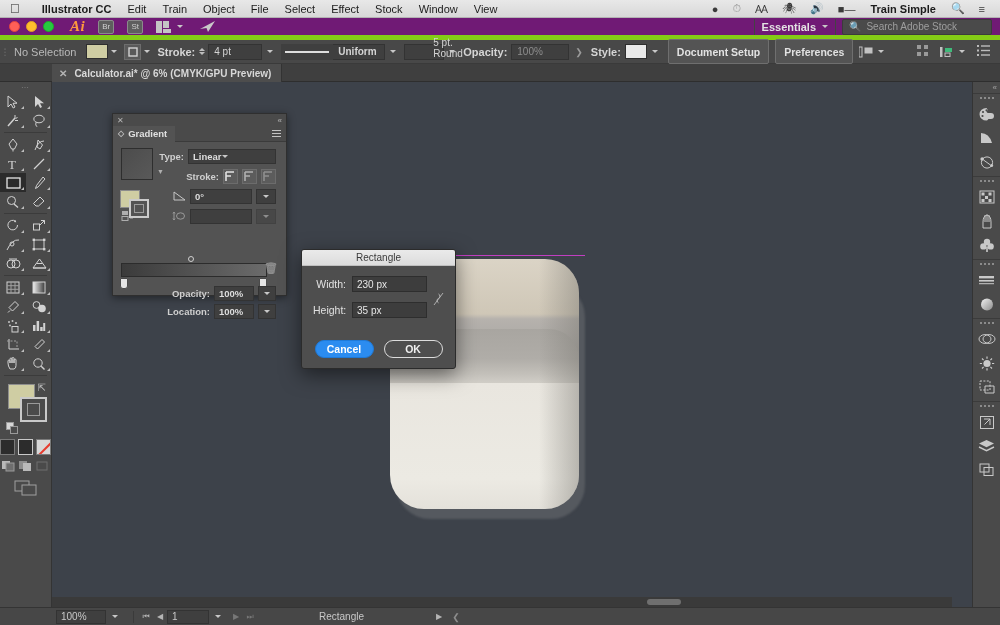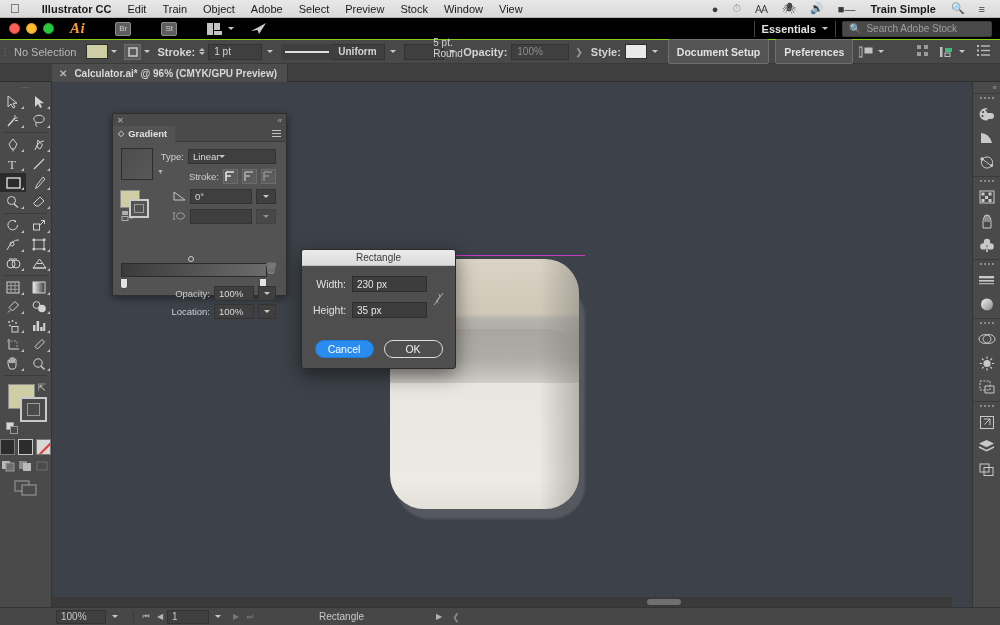--- a/index.html
+++ b/index.html
@@ -24,31 +24,31 @@
   .macbar .mi { padding:0 8px; white-space:nowrap; }
   .macbar .mi.bold { font-weight:bold; }
   .macbar .right { margin-left:auto; display:flex; align-items:center; padding-right:8px; gap:0; }
   .macbar .right .ic { padding:0 7px; font-size:11px; color:#3a3a3a; display:flex; align-items:center; }
   .macbar .right .ic.dim { color:#9a9a9a; }
   .macbar .right .txt { padding:0 8px; font-weight:bold; }
 
   
   .appbar {
     position:absolute; left:0; top:18px; width:1000px; height:22px;
-    background:#000000; display:flex; align-items:center;
-    border-bottom:1px solid #84cc16;
+    background:#701a75; display:flex; 
+    border-bottom:5px solid #84cc16;
   }
   .traffic { display:flex; align-items:center; gap:6px; padding-left:9px; }
   .dot { width:11px; height:11px; border-radius:50%; }
   .dot.r{background:#ff5f57;border:1px solid #e0443e;}
   .dot.y{background:#ffbd2e;border:1px solid #dea123;}
   .dot.g{background:#28c840;border:1px solid #1aab29;}
   .ai-logo { color:#ff9a3c; font-size:15px; font-style:italic; font-weight:bold;
              margin-left:16px; letter-spacing:.5px; font-family:"Liberation Serif",serif; }
-  .appbar-btn { margin-left:30px; display:flex; align-items:center; }
+  .appbar-btn { margin-left:13px; display:flex; align-items:center; }
   .sqbtn { width:16px; height:14px; border:1px solid #8b8b8b; border-radius:2px;
            background:#5e5e5e; color:#cfcfcf; font-size:8px; display:flex;
            align-items:center; justify-content:center; }
   .arrange-ic { width:16px; height:12px; display:flex; gap:1px; }
   .arrange-ic i { background:#c4c4c4; display:block; }
   .arrange-ic i:first-child { width:6px; height:12px; }
   .arrange-ic span { display:flex; flex-direction:column; gap:1px; }
   .arrange-ic span i { width:8px; height:5px; }
   .chev { display:inline-block; border-left:3.5px solid transparent;
           border-right:3.5px solid transparent; border-top:4px solid #c8c8c8; }
@@ -168,21 +168,21 @@
   .gpanel .titlebar { height:12px; display:flex; align-items:center;
                       justify-content:space-between; padding:0 4px; color:#b5b5b5;
                       font-size:8px; background:#4a4a4a; }
   .gpanel .tabrow { height:16px; display:flex; align-items:center;
                     background:#4a4a4a; border-bottom:1px solid #3b3b3b; }
   .gpanel .gtab { background:#535353; height:16px; display:flex; align-items:center;
                   gap:4px; padding:0 8px 0 5px; font-size:9.5px; font-weight:bold; color:#e0e0e0; }
   .gpanel .ghamb { margin-left:auto; margin-right:5px; display:flex; flex-direction:column;
                    gap:2px; }
   .gpanel .ghamb i { width:9px; height:1px; background:#c3c3c3; display:block; }
-  .gbody { position:relative; padding:6px; font-size:9.5px; color:#cfcfcf; }
+  .gbody { position:relative; padding:6px; font-size:9.5px; color:#cfcfcf;font-weight:bold; }
   .gprev { position:absolute; left:8px; top:6px; width:32px; height:32px;
            background:linear-gradient(135deg,#4c4c4c,#595959); border:1px solid #2e2e2e; }
   .gfs { position:absolute; left:7px; top:48px; width:30px; height:28px; }
   .gfs .f { position:absolute; left:0; top:0; width:20px; height:18px;
             background:#cfcda3; border:1px solid #8c8c8c; }
   .gfs .s { position:absolute; left:9px; top:9px; width:20px; height:19px;
             background:#535353; border:2px solid #cbcbcb; }
   .gfs .s::after { content:""; position:absolute; left:3px; top:3px; right:3px; bottom:3px;
                    border:1px solid #9c9c9c; }
   .grow { display:flex; align-items:center; justify-content:flex-end; gap:4px;
@@ -214,21 +214,21 @@
                  color:#3a3a3a; font-size:10px; display:flex; align-items:center;
                  justify-content:center; border-bottom:1px solid #bfbfbf; }
   .dlg .drow { display:flex; align-items:center; margin:10px 0 0 11px; gap:6px; }
   .dlg .dlbl { width:33px; text-align:right; font-size:10.5px; color:#e0e0e0; }
   .dlg .dinp { width:75px; height:16px; background:#3d3d3d; border:1px solid #2e2e2e;
                color:#e6e6e6; font-size:10px; display:flex; align-items:center; padding:0 4px; }
   .dlg .link { position:absolute; right:11px; top:41px; color:#b9b9b9; }
   .dlg .dbtns { position:absolute; left:0; right:0; bottom:10px;
                 display:flex; justify-content:center; gap:10px; }
   .dbtn { width:59px; height:18px; border-radius:9px; font-size:10.5px;
-          display:flex; align-items:center; justify-content:center; }
+          display:flex; align-items:center; justify-content:center;font-weight:bold; }
   .dbtn.cancel { background:#2b8cf0; color:#fff; border:1px solid #1f7ad8; }
   .dbtn.ok { background:#4e4e4e; color:#f0f0f0; border:1px solid #dcdcdc; }
 
   
   .dock { position:absolute; right:0; top:82px; width:28px; height:525px;
           background:#4a4a4a; border-left:1px solid #343434; }
   .dock .dgrip { height:11px; display:flex; align-items:center; justify-content:flex-end;
                  padding-right:3px; color:#a5a5a5; font-size:8px; }
   .dgroup { border-top:1px solid #3b3b3b; padding-bottom:2px; }
   .dhandle { height:8px; display:flex; align-items:center; justify-content:center;
@@ -255,23 +255,23 @@
 <body>
 
 <div class="app">
 
   <div class="macbar">
     <span class="apple"></span>
     <span class="mi bold">Illustrator CC</span>
     <span class="mi">Edit</span>
     <span class="mi">Train</span>
     <span class="mi">Object</span>
-    <span class="mi">Adobe</span>
+    <span class="mi">File</span>
     <span class="mi">Select</span>
-    <span class="mi">Preview</span>
+    <span class="mi">Effect</span>
     <span class="mi">Stock</span>
     <span class="mi">Window</span>
     <span class="mi">View</span>
     <div class="right">
       <span class="ic">●</span>
       <span class="ic dim">⏱</span>
       <span class="ic">Ꜳ</span>
       <span class="ic">🕷</span>
       <span class="ic">🔊</span>
       <span class="ic">■—</span>
@@ -336,21 +336,21 @@
             <rect x="1" y="1" width="8" height="8" fill="none" stroke="#d2d2d2" stroke-width="1.4"></rect>
           </svg>
       </span>
       <span class="chev sm"></span>
     </span>
     <span class="lbl">Stroke:</span>
     <span class="stepper">
         <i></i>
         <i></i>
       </span>
-    <span class="field" style="width:54px;">1 pt</span>
+    <span class="field" style="width:54px;">4 pt</span>
     <span class="chev sm" style="margin:0 8px 0 5px;"></span>
     <span class="strokeline"></span>
     <span class="field" style="width:52px;border-left:none;font-weight:bold;">Uniform</span>
     <span class="chev sm" style="margin:0 8px 0 5px;"></span>
     <span class="field" style="width:40px;gap:23px;align-items:flex-end;">
       <span style="width:6px;height:6px;border-radius:50%;background:#e0e0e0;display:inline-block;"></span>
       <span>5 pt. Round</span>
     </span>
     <span class="chev sm" style="margin:0 8px 0 5px;"></span>
     <span class="lbl">Opacity:</span>
@@ -397,21 +397,21 @@
               <rect x="4" y="9.3" width="9" height="1.4"></rect>
             </g>
           </svg>
       </span>
     </div>
   </div>
 
   <div class="tabstrip">
     <div class="doctab">
       <span class="x">✕</span>
-      <span>Calculator.ai* @ 96% (CMYK/GPU Preview)</span>
+      <span>Calculator.ai* @ 6% (CMYK/GPU Preview)</span>
     </div>
   </div>
 
   <div class="tools">
     <div class="tgrip">⋯</div>
 
     <div class="tgrid">
       <div class="tcell">
           <svg width="12" height="14" viewBox="0 0 12 14">
             <path d="M1 1 L1 12 L4 9 L6.2 13 L8 12 L6 8.3 L10 8.2 Z" fill="none" stroke="#d2d2d2" stroke-width="1"></path>

